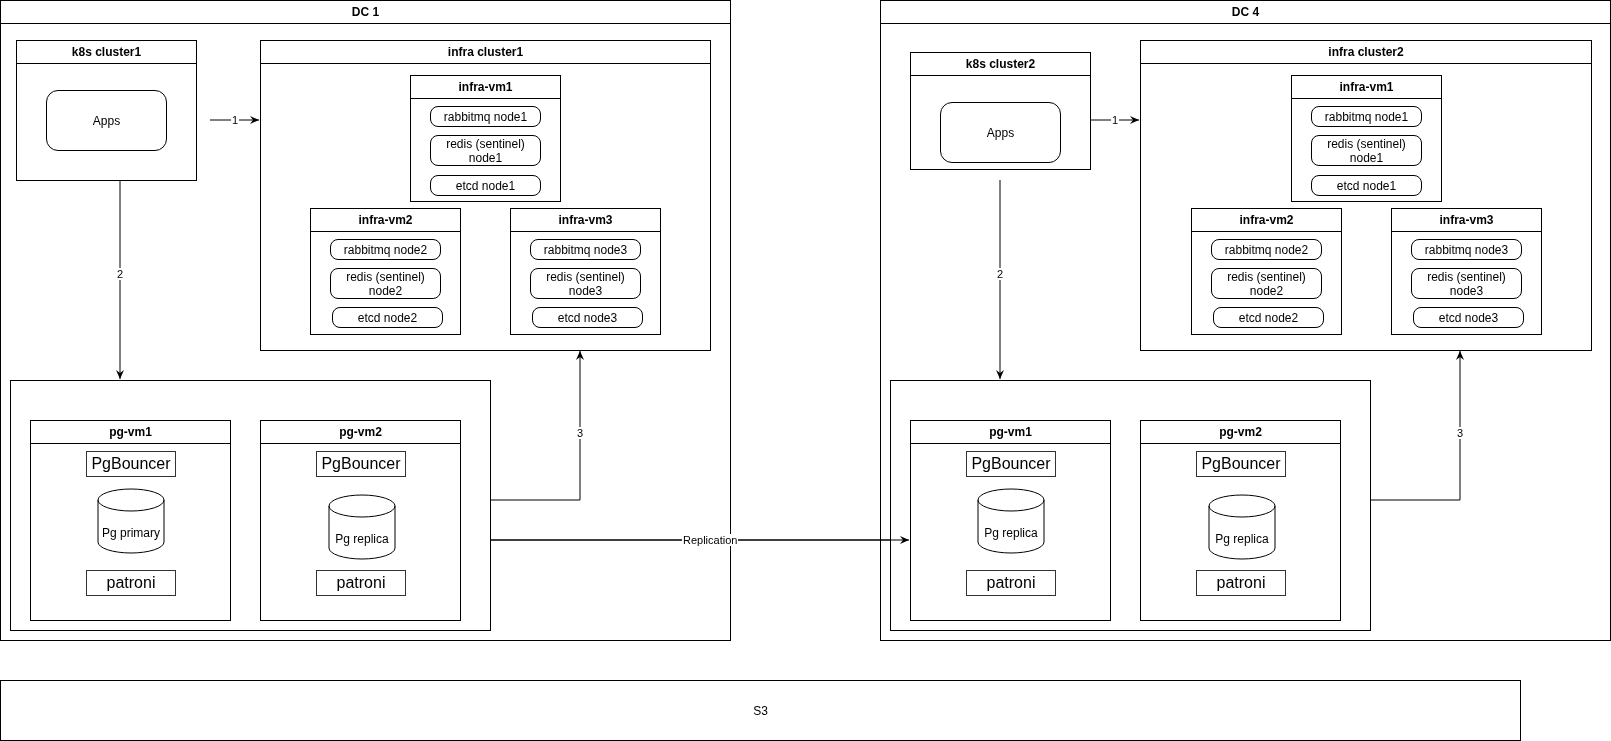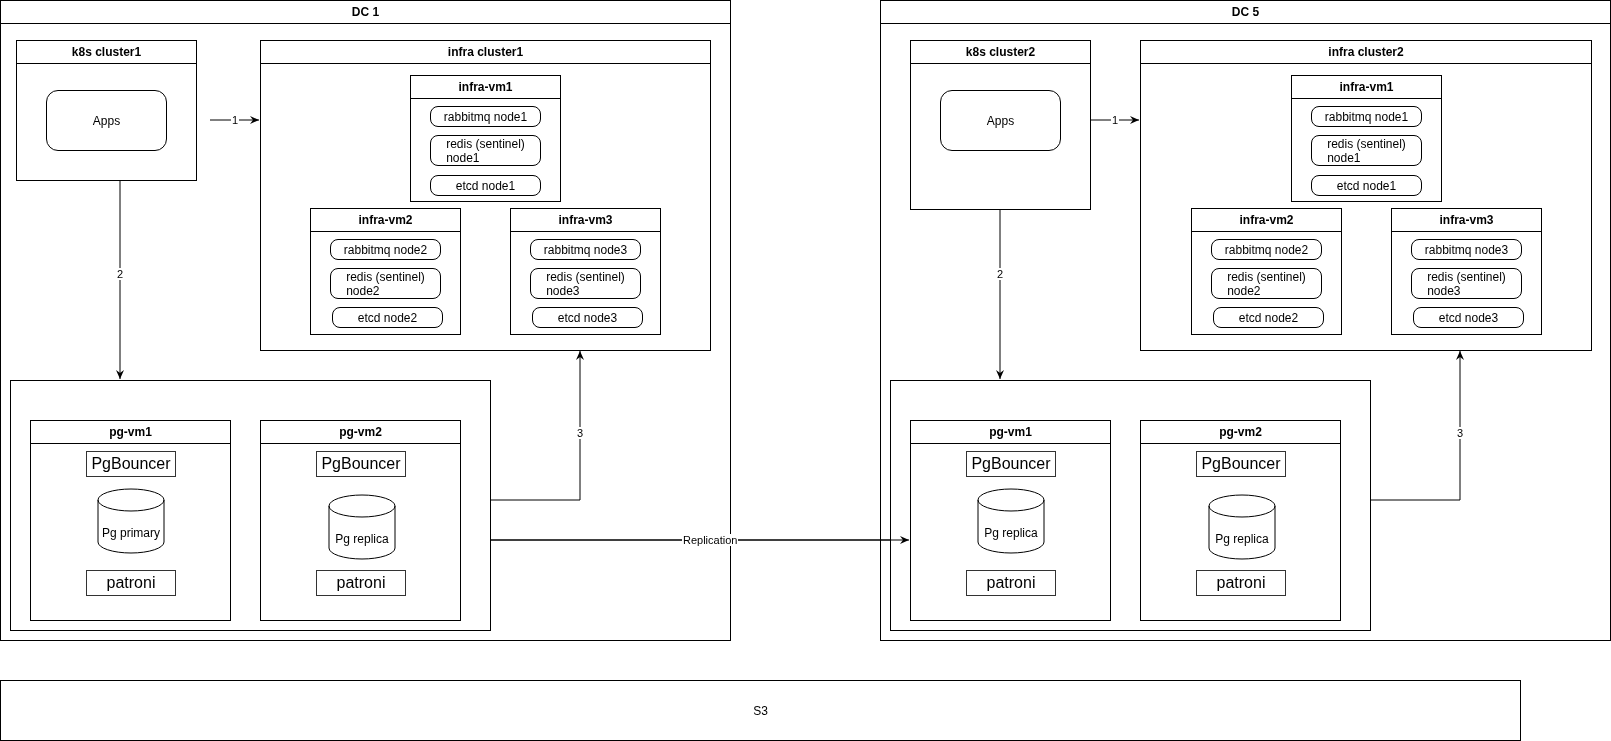--- a/index.html
+++ b/index.html
@@ -4,21 +4,21 @@
 <style>
   html, body { margin:0; padding:0; background:#ffffff; }
   body { width:1611px; height:741px; position:relative; overflow:hidden;
          font-family:"Liberation Sans", sans-serif; font-size:12px; color:#000; }
   .box { position:absolute; box-sizing:border-box; border:1px solid #000; background:#fff; }
   .box.container { background:transparent; }
   .hdr { position:absolute; left:0; right:0; top:0; height:23px; border-bottom:1px solid #000;
          box-sizing:border-box; display:flex; align-items:center; justify-content:center;
          font-weight:bold; font-size:12px; }
   .rounded { border-radius:8px; display:flex; align-items:center; justify-content:center;
-             line-height:14px; font-size:12px; }
+             text-align:center; line-height:14px; font-size:12px; }
   .apps { border-radius:12px; }
   .plain { display:flex; align-items:center; justify-content:center; font-size:16px; border-color:#333; border-width:1px; }
   .label { position:absolute; font-size:11px; background:#fff; line-height:12px; padding:0 1px; }
   svg.wires { position:absolute; left:0; top:0; pointer-events:none; }
   .cyl { position:absolute; }
   .cyl-label { position:absolute; left:0; right:0; text-align:center; font-size:12px; }
   .s3-label { position:absolute; left:0; right:0; top:0; bottom:0; display:flex; align-items:center; justify-content:center; font-size:12px; }
 </style>
 </head>
 <body>
@@ -99,24 +99,24 @@
         <path d="M1,12 A33,11 0 0 1 67,12 L67,54 A33,11 0 0 1 1,54 Z" fill="#fff" stroke="#000"></path>
         <path d="M1,12 A33,11 0 0 0 67,12" fill="none" stroke="#000"></path>
       </svg>
       <div class="cyl-label" style="top:38px;">Pg replica</div>
     </div>
     <div class="box plain" style="left:55px;top:149px;width:90px;height:26px;">patroni</div>
   </div>
 </div>
 
 <div class="box container" style="left:880px;top:0;width:731px;height:641px;">
-  <div class="hdr">DC 5</div>
+  <div class="hdr">DC 4</div>
 </div>
 
-<div class="box" style="left:910px;top:40px;width:181px;height:170px;">
+<div class="box" style="left:910px;top:52px;width:181px;height:118px;">
   <div class="hdr">k8s cluster2</div>
   <div class="box rounded apps" style="left:29px;top:49px;width:121px;height:61px;">Apps</div>
 </div>
 
 <div class="box" style="left:1140px;top:40px;width:452px;height:311px;">
   <div class="hdr">infra cluster2</div>
   <div class="box" style="left:150px;top:34px;width:151px;height:127px;">
     <div class="hdr">infra-vm1</div>
     <div class="box rounded" style="left:19px;top:30px;width:111px;height:21px;">rabbitmq node1</div>
     <div class="box rounded" style="left:19px;top:59px;width:111px;height:31px;white-space:pre-line;">redis (sentinel)

